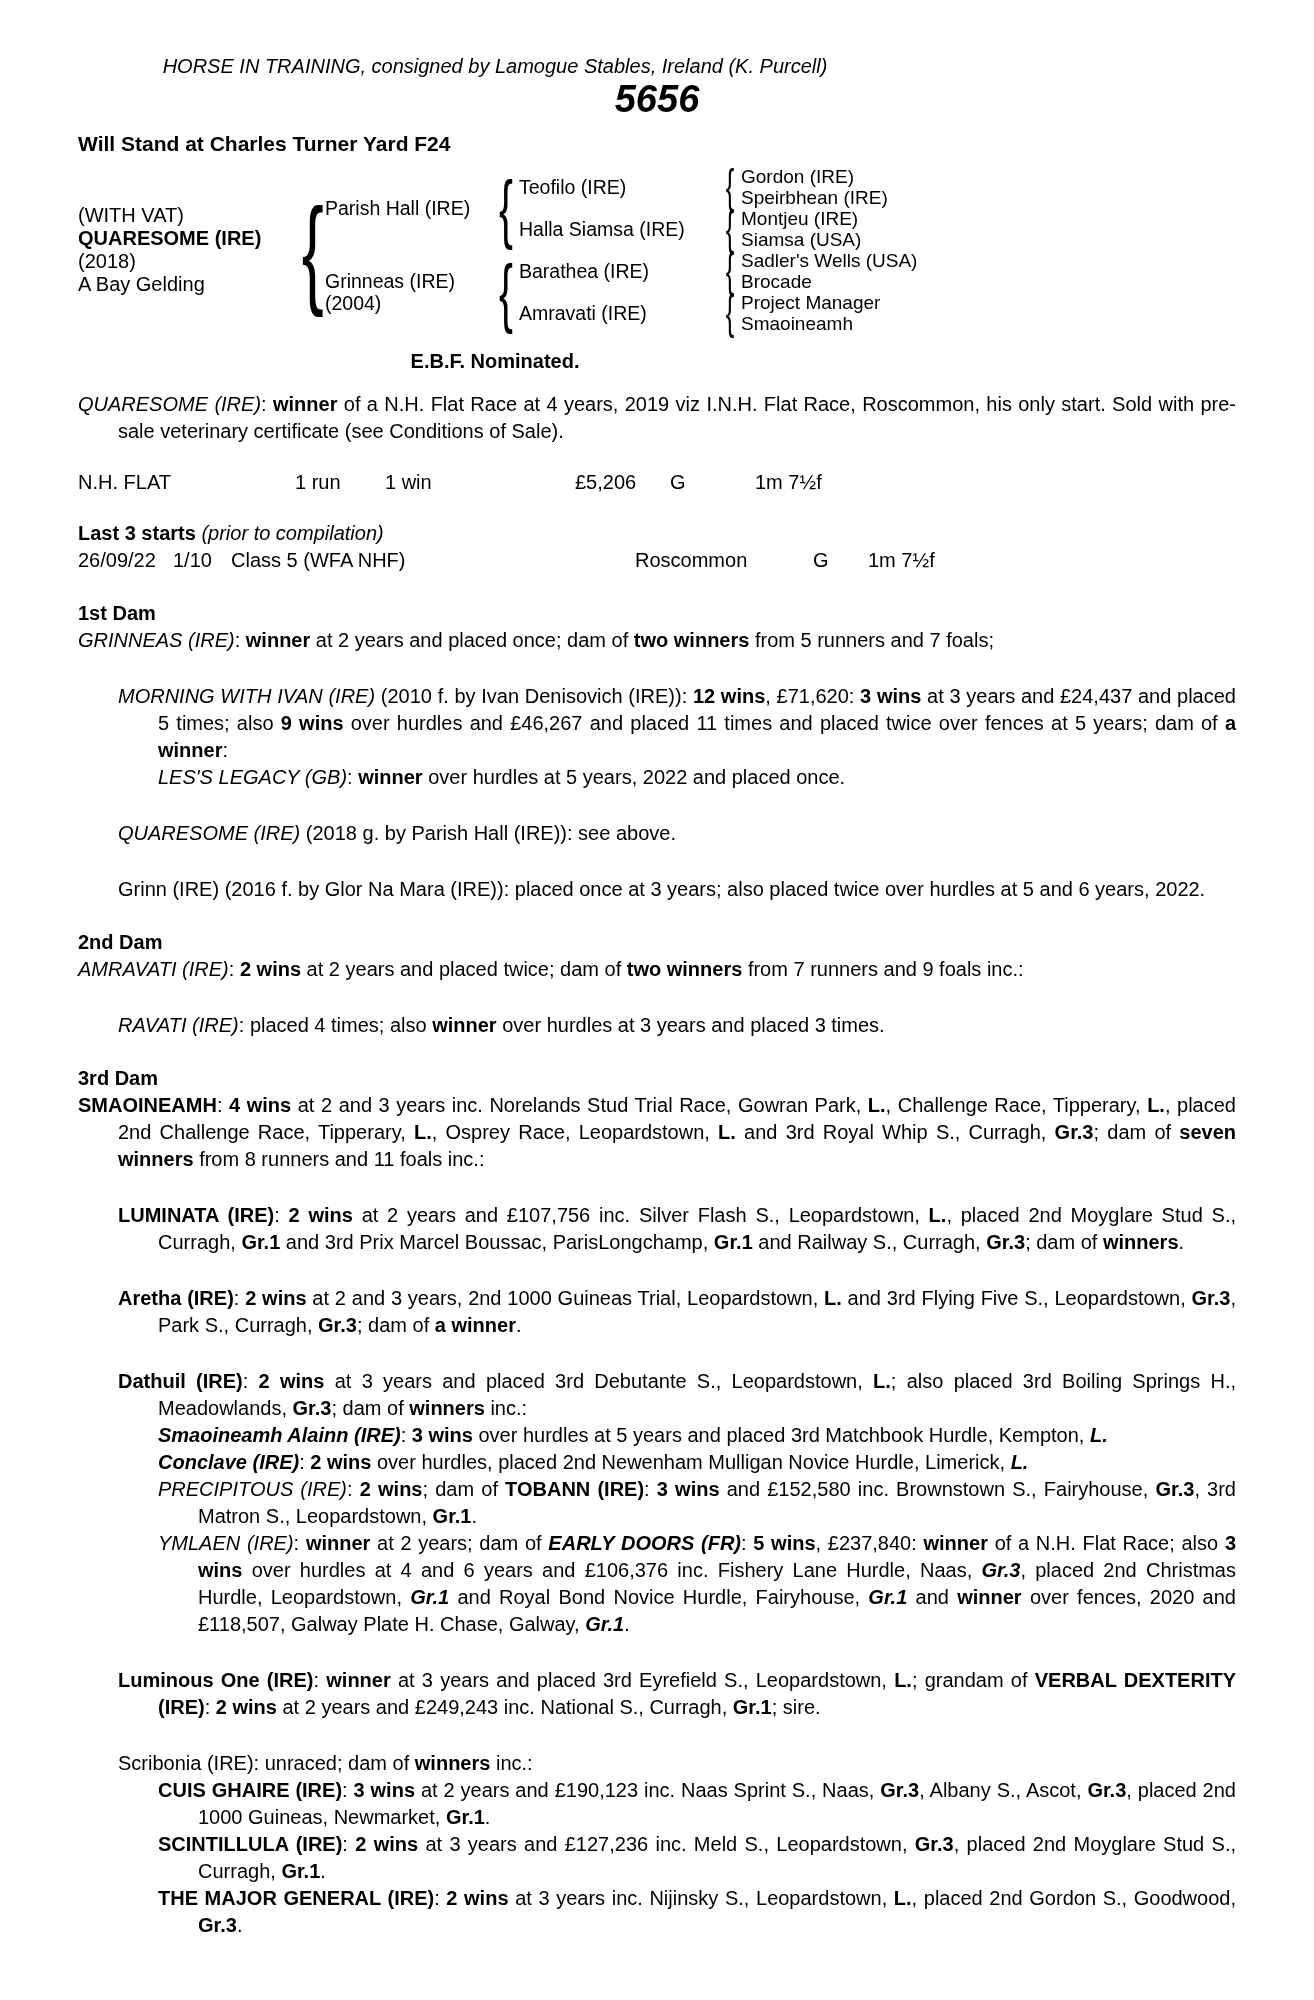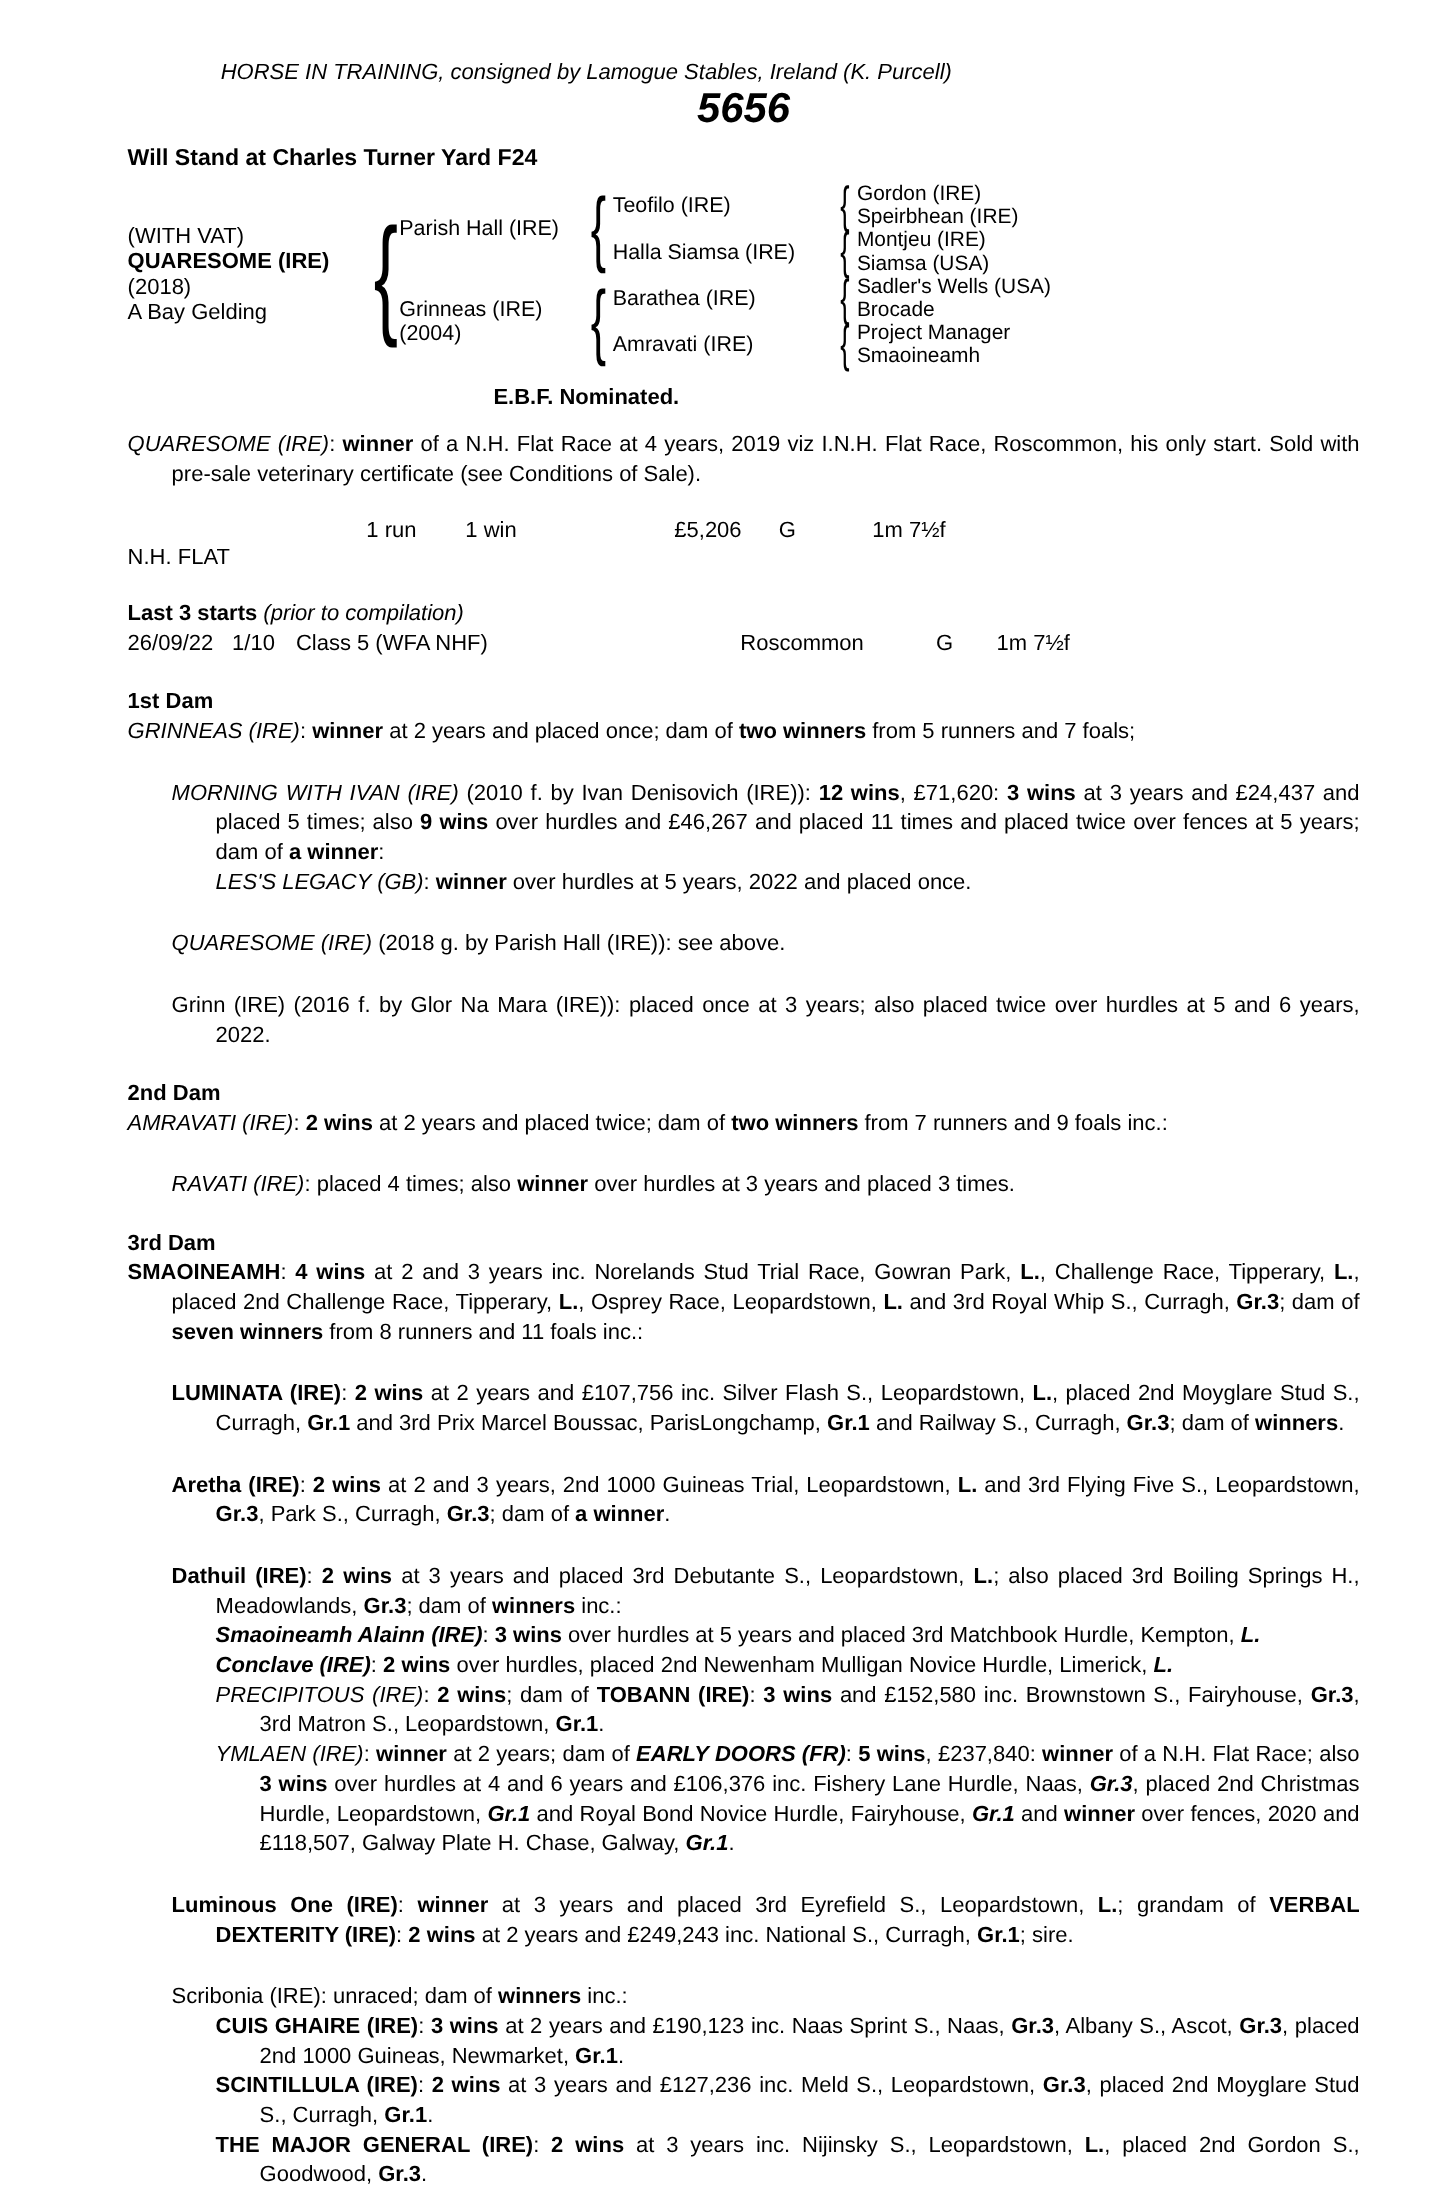--- a/index.html
+++ b/index.html
@@ -3,21 +3,21 @@
 <meta charset="utf-8">
 <style>
   html, body { margin: 0; padding: 0; }
   body {
     width: 1314px; height: 2000px;
     background: #ffffff; color: #000000;
     font-family: "Liberation Sans", sans-serif;
     font-size: 20px;
     overflow: hidden;
   }
-  .page { padding: 55px 78px 0 116px; }
+  .page { padding: 55px 78px 0 78px; }
 
   .consignor {
     font-style: italic;
     width: 834px;
     text-align: center;
     font-size: 20px;
   }
   .lot-row { display: flex; justify-content: center; align-items: flex-end; margin-top: 2px; font-style: italic; }
   .lot { font-size: 38px; font-weight: bold; line-height: 1.0; }
   .stand { font-weight: bold; font-size: 21px; margin-top: 14px; }
@@ -48,21 +48,21 @@
   
   .para { text-align: justify; line-height: 27px; }
   .ind0 { padding-left: 40px;  text-indent: -40px; }
   .ind1 { padding-left: 80px;  text-indent: -40px; margin-top: 29px; }
   .ind2 { padding-left: 120px; text-indent: -40px; }
   .summary { margin-top: 18px; }
   .sb { font-weight: bold; }
   .si { font-style: italic; }
 
   .rec-row { display: flex; margin-top: 24px; line-height: 27px; }
-  .rc1 { width: 217px; margin-top: 25px; } .rc2 { width: 90px; } .rc3 { width: 190px; }
+  .rc1 { width: 217px; } .rc2 { width: 90px; } .rc3 { width: 190px; }
   .rc4 { width: 95px; }  .rc5 { width: 85px; } .rc6 { flex: 1; }
 
   .last3-head { margin-top: 24px; line-height: 27px; }
   .last3-row { display: flex; line-height: 27px; }
   .lc1 { width: 95px; } .lc2 { width: 58px; } .lc3 { width: 404px; }
   .lc4 { width: 178px; } .lc5 { width: 55px; } .lc6 { flex: 1; }
 
   .dam-heading { font-weight: bold; margin-top: 26px; line-height: 27px; }
 </style>
 </head>

